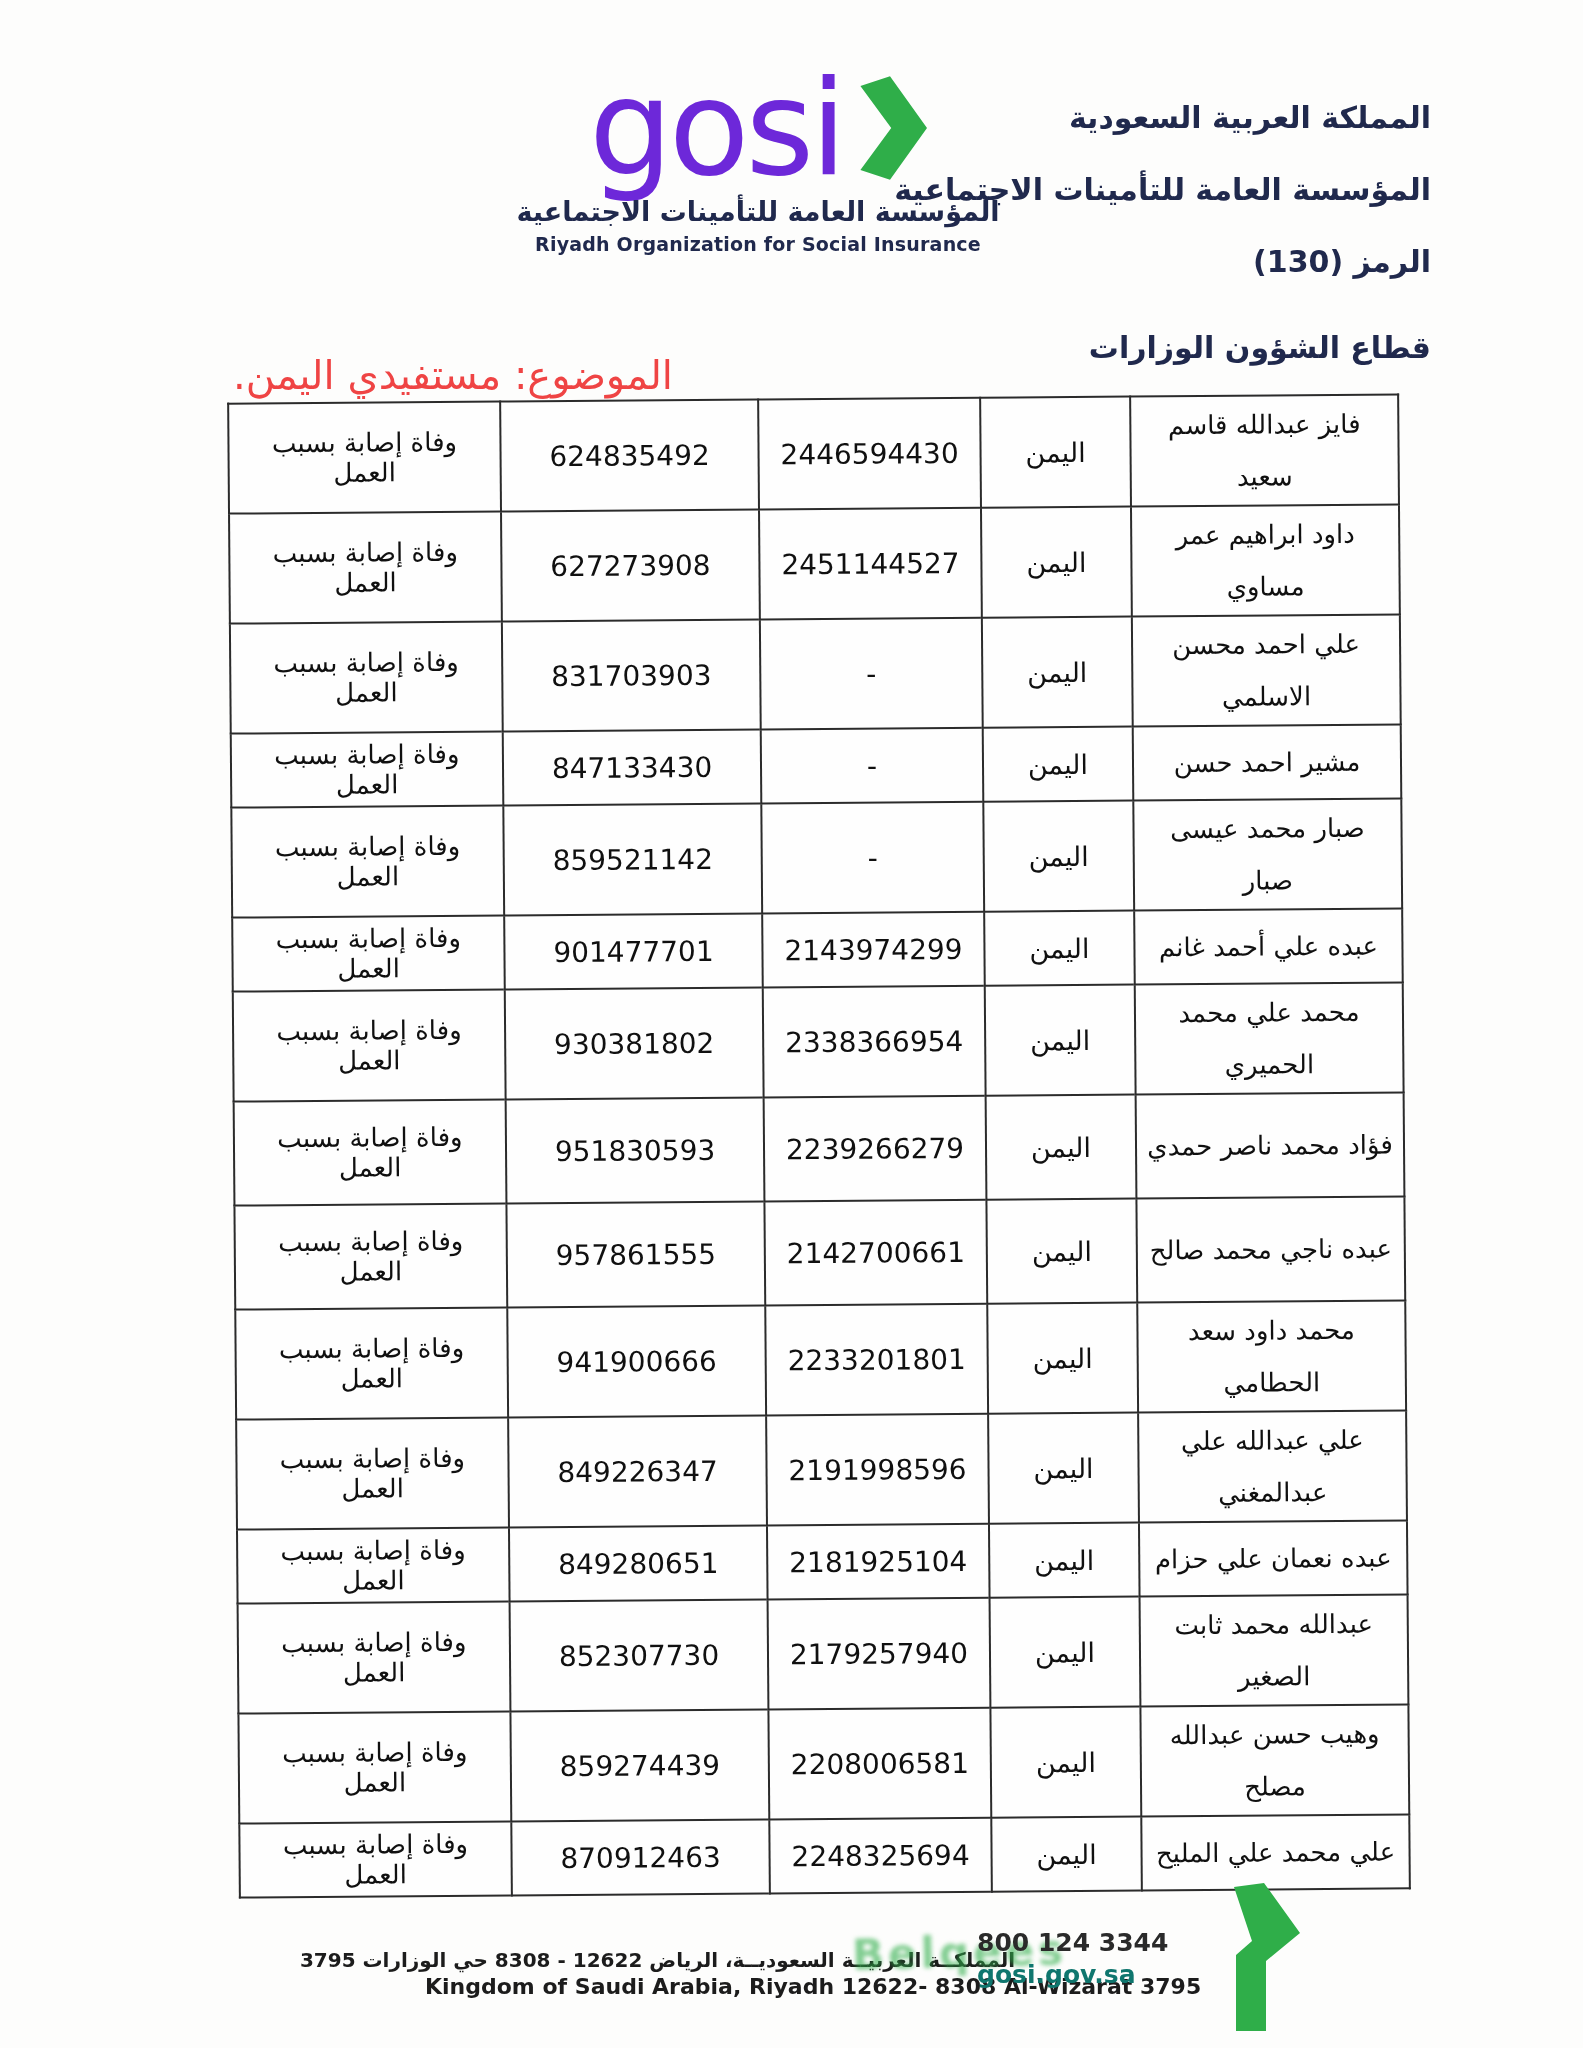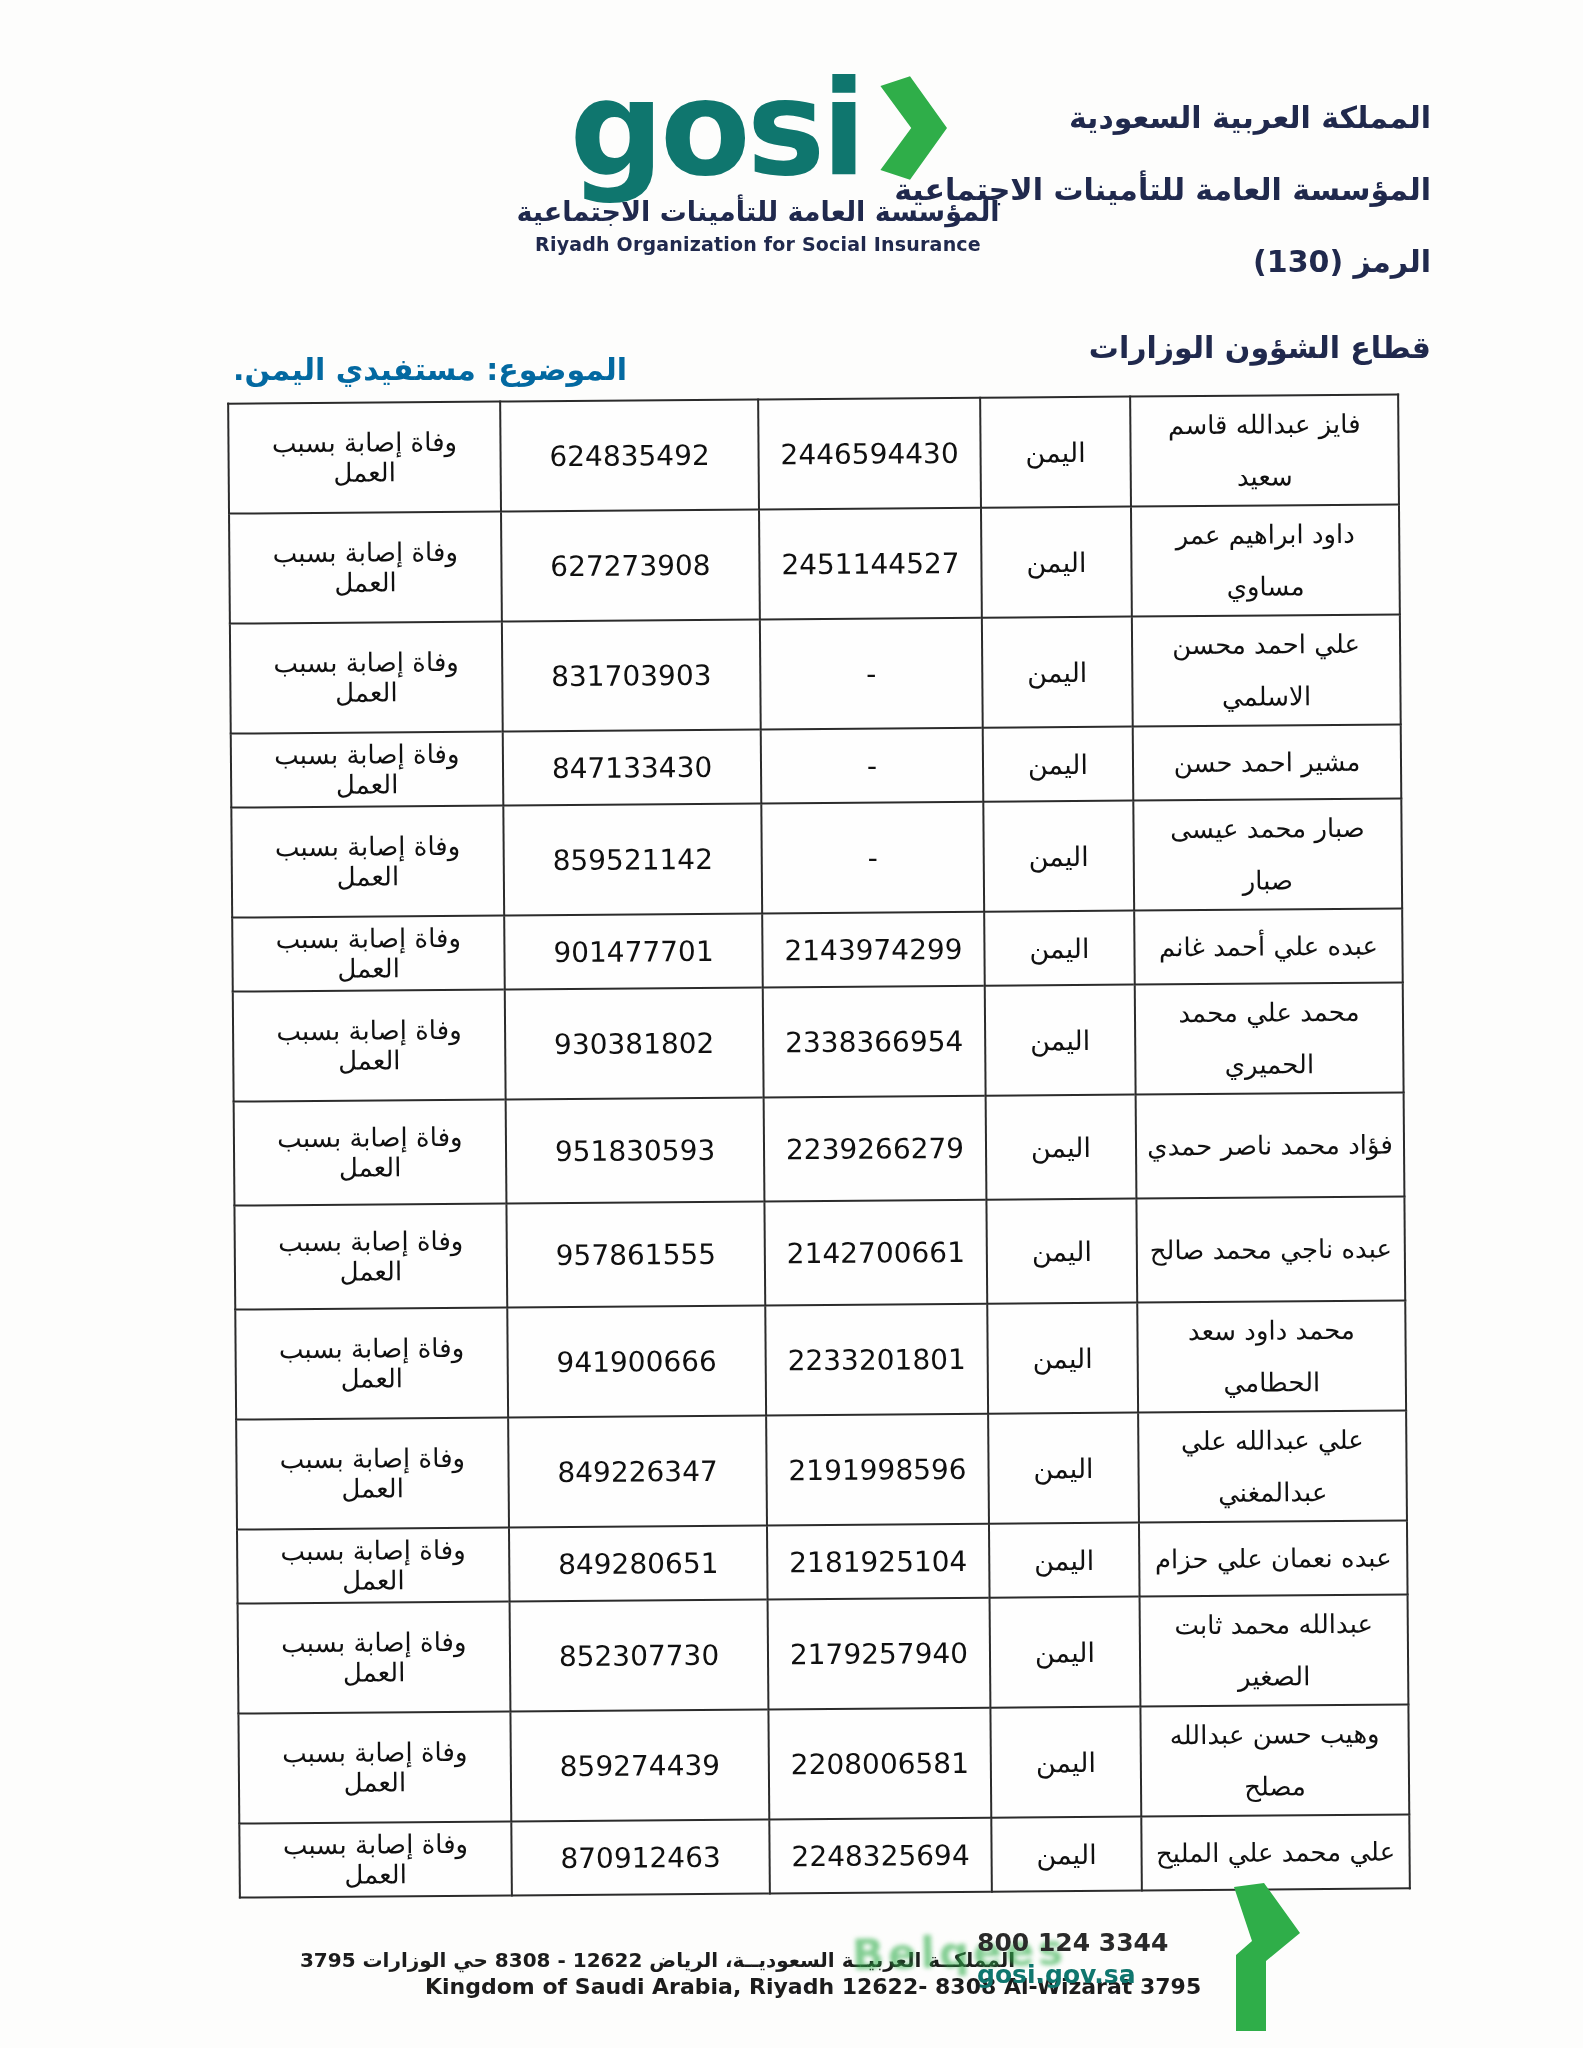--- a/index.html
+++ b/index.html
@@ -8,42 +8,42 @@
     background:#fdfdfc;
     font-family:"DejaVu Sans", sans-serif;
     color:#111;
   }
   
   .logo-block{
     position:absolute;top:62px;left:488px;width:540px;text-align:center;
   }
   .wordmark-row{display:flex;align-items:flex-start;justify-content:center;gap:10px;}
   .wordmark{
-    font-size:132px;font-weight:bold;letter-spacing:-4px;line-height:1.0;
-    color:#0f766e;
+    font-size:132px;font-weight:normal;letter-spacing:-4px;line-height:1.0;
+    color:#6d28d9;
   }
   .logo-chevron{margin-top:14px;}
   .logo-ar{
     direction:rtl;font-size:27px;font-weight:bold;color:#20294d;margin-top:2px;
   }
   .logo-en{
     font-size:19px;font-weight:bold;color:#20294d;margin-top:6px;letter-spacing:0.2px;
   }
   .letterhead-right{
     position:absolute;top:100px;right:152px;text-align:right;direction:rtl;
     color:#20294d;font-weight:bold;font-size:30px;
   }
   .letterhead-right div{margin-bottom:37px;white-space:nowrap;}
   .sector-line{
     position:absolute;top:330px;right:152px;direction:rtl;
     color:#20294d;font-weight:bold;font-size:30px;white-space:nowrap;
   }
   .subject-line{
     position:absolute;top:352px;left:233px;direction:rtl;
-    color:#0369a1;font-weight:bold;font-size:30px;white-space:nowrap;
+    color:#ef4444;font-weight:normal;font-size:40px;white-space:nowrap;
   }
   
   table.benef{
     position:absolute;top:398px;left:233px;width:1170px;
     border-collapse:collapse;table-layout:fixed;direction:rtl;
     transform:rotate(-0.45deg);
     background:#fefefe;
   }
   table.benef td{
     border:2px solid #2b2b2b;text-align:center;vertical-align:middle;

